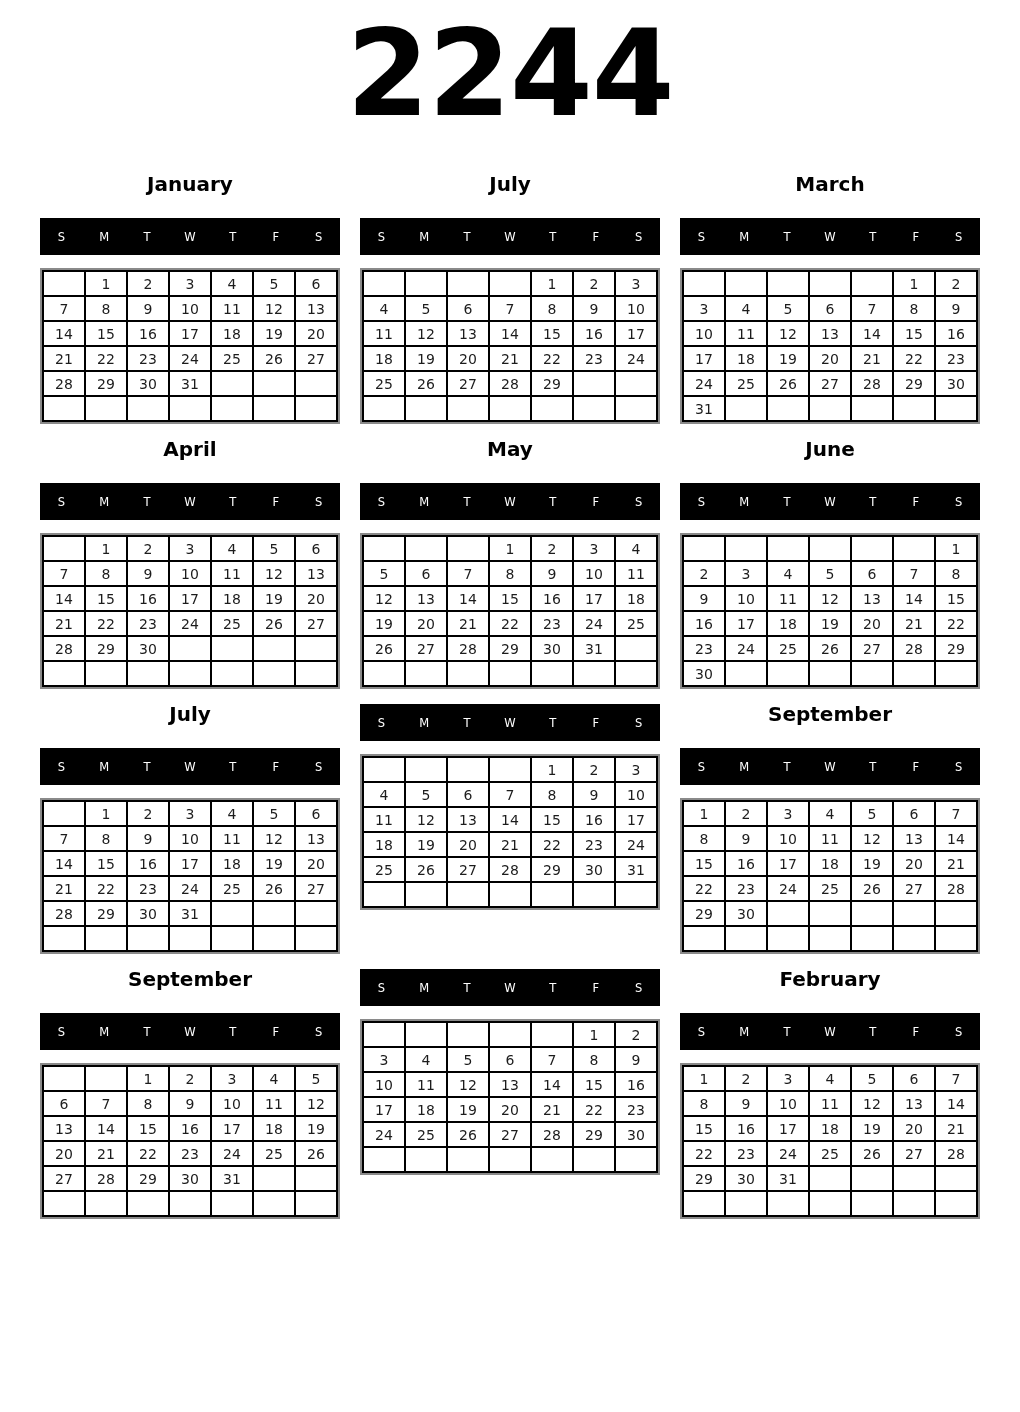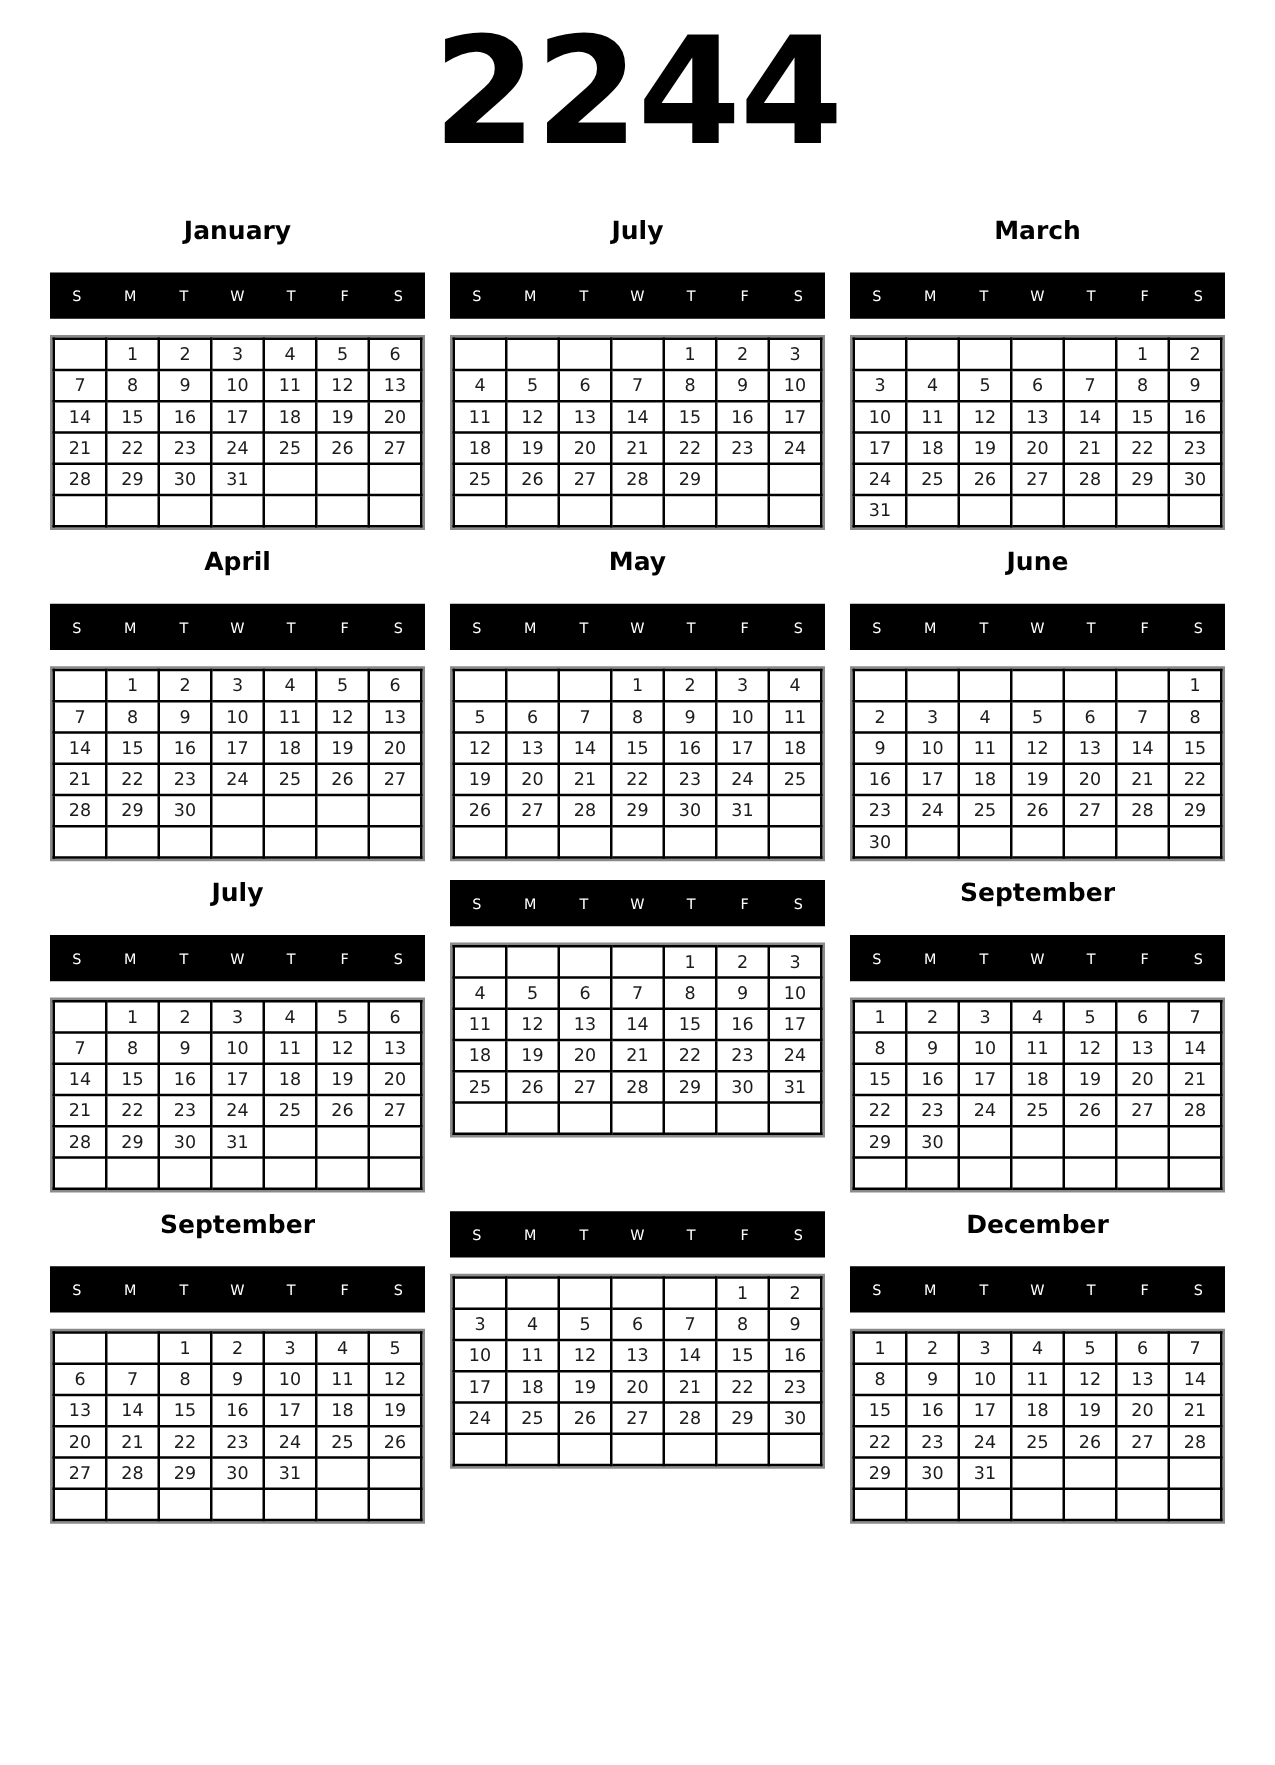--- a/index.html
+++ b/index.html
@@ -891,21 +891,21 @@
                 <td class="day-cell"></td>
                 <td class="day-cell"></td>
                 <td class="day-cell"></td>
               </tr>
             </tbody>
           </table>
     </div>
   </div>
 
   <div class="month">
-    <div class="month-name">December</div>
+    <div class="month-name">February</div>
     <div class="dow-header">
           <div class="dow-cell">S</div>
           <div class="dow-cell">M</div>
           <div class="dow-cell">T</div>
           <div class="dow-cell">W</div>
           <div class="dow-cell">T</div>
           <div class="dow-cell">F</div>
           <div class="dow-cell">S</div>
         </div>
     <div class="grid-wrap">

